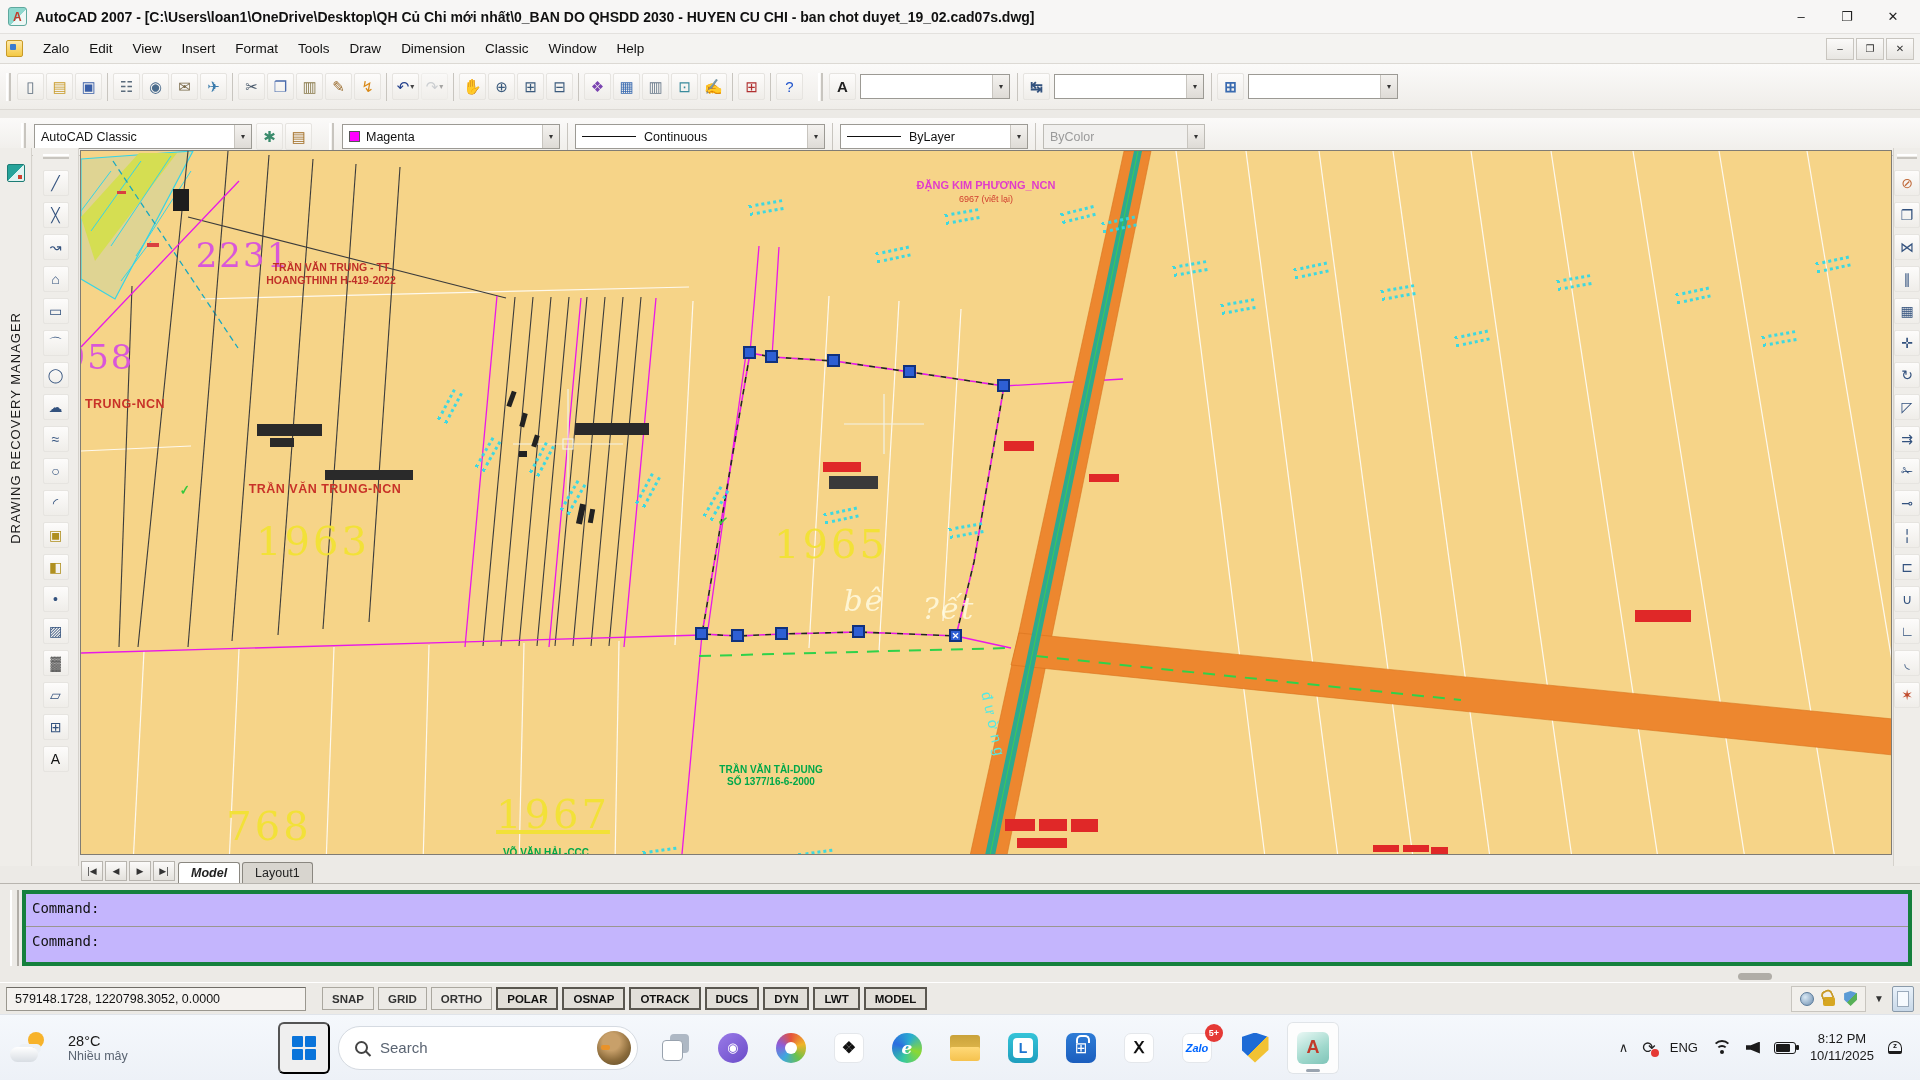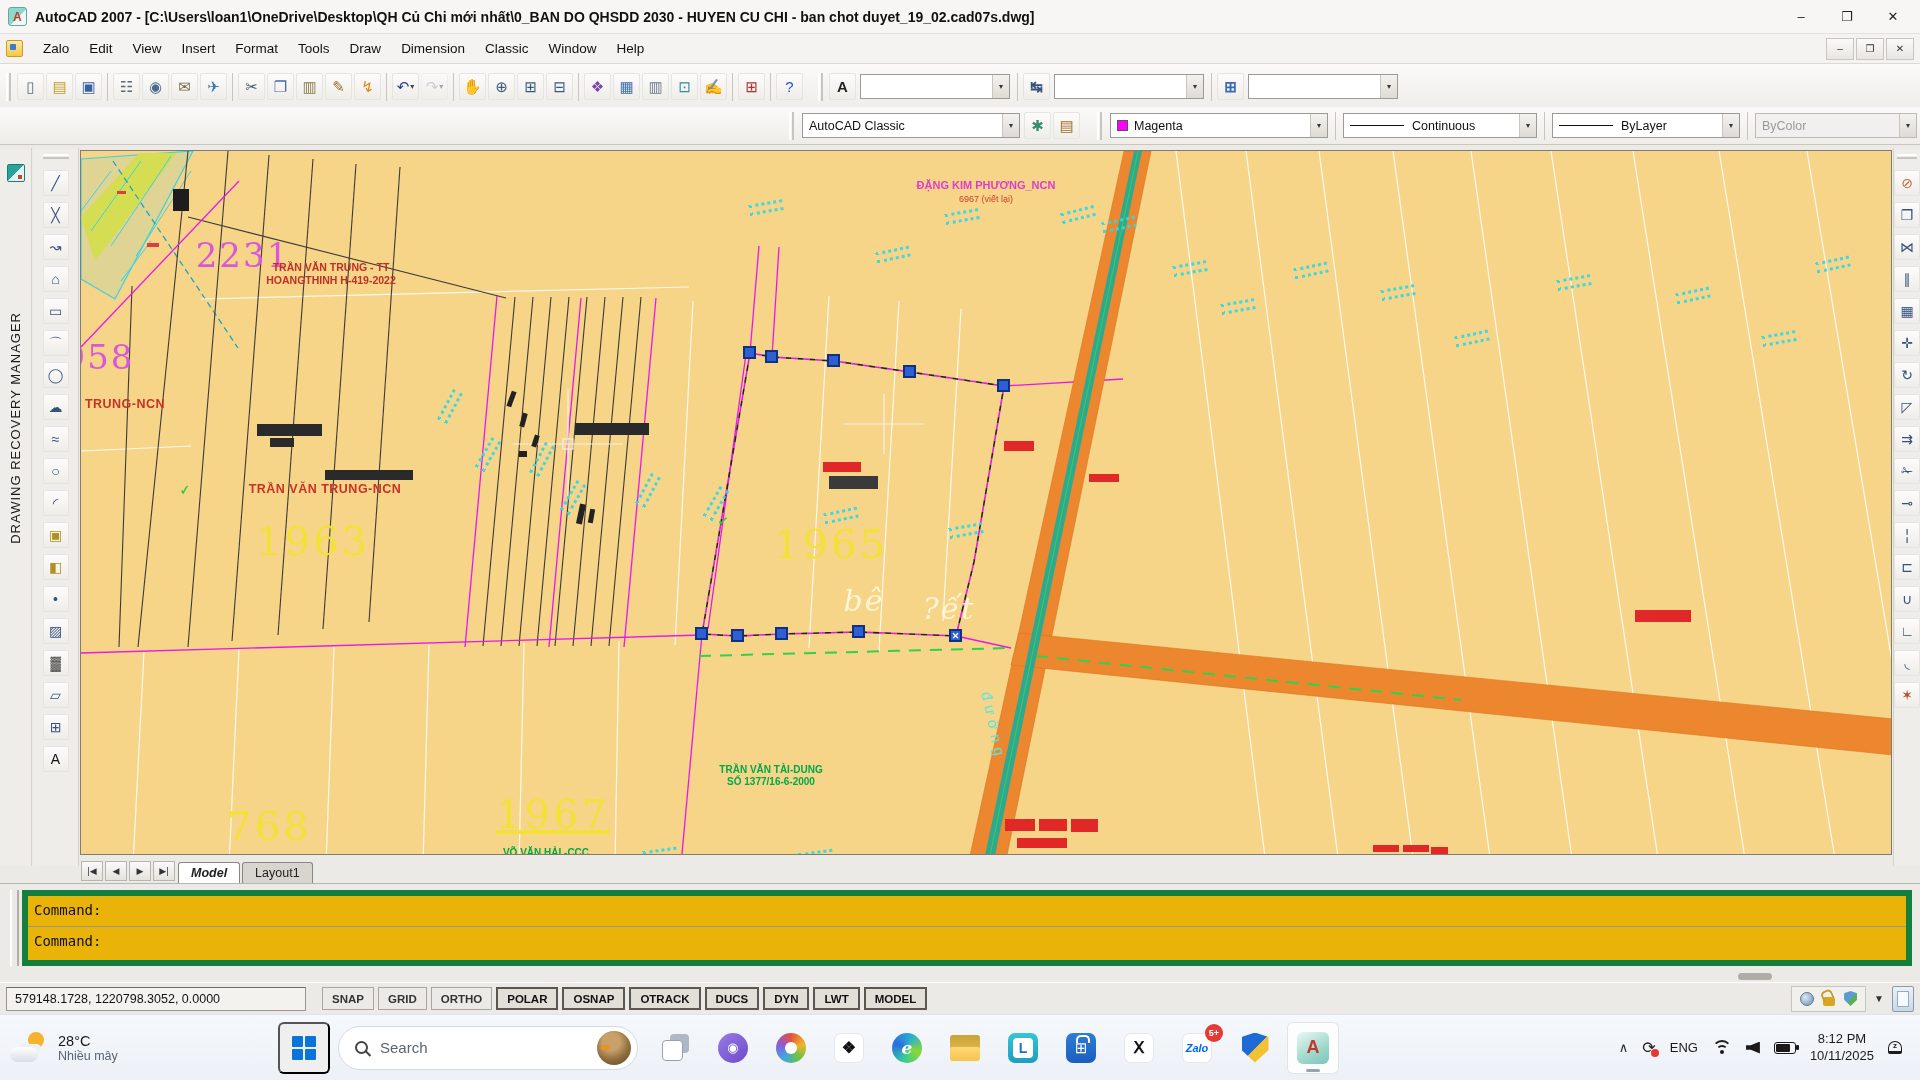--- a/index.html
+++ b/index.html
@@ -17,32 +17,32 @@
   
   .menu-bar { position:absolute; left:0; top:34px; width:1920px; height:30px; background:#F4F3F1; border-bottom:1px solid #DCD9D4; display:flex; align-items:center; padding-left:6px; }
   .doc-icon { width:17px; height:17px; background:linear-gradient(#FFE9A8,#F4C842); border:1px solid #C89A28; border-radius:2px; margin-right:10px; position:relative; flex:none;}
   .doc-icon::after { content:""; position:absolute; left:3px; top:3px; width:6px; height:6px; background:#3A7BD0; border-radius:1px; }
   .menu-item { font-size:13.5px; color:#111; padding:4px 10px; }
   .mdi-controls { margin-left:auto; display:flex; margin-right:6px; }
   .mdi-btn { width:28px; height:22px; border:1px solid #C8C5BF; background:linear-gradient(#FBFAF9,#E8E6E2); display:flex; align-items:center; justify-content:center; font-size:10px; color:#333; margin-left:2px; }
 
   
   .toolbar-row1 { position:absolute; left:0; top:64px; width:1920px; height:46px; background:linear-gradient(#FBFAF9,#EFEDE9); border-bottom:1px solid #DCD9D4; display:flex; align-items:center; padding-left:4px; }
-  .toolbar-row2 { position:absolute; left:0; top:107px; width:1920px; height:38px; background:linear-gradient(#FBFAF9,#EFEDE9); border-bottom:1px solid #C9C6C0; display:flex; align-items:center; padding-left:19px;justify-content:flex-end; }
+  .toolbar-row2 { position:absolute; left:0; top:118px; width:1920px; height:38px; background:linear-gradient(#FBFAF9,#EFEDE9); border-bottom:1px solid #C9C6C0; display:flex; align-items:center; padding-left:19px; }
   .tb-handle { width:5px; height:28px; border-left:2px solid #FFF; border-right:2px solid #C8C5BF; margin:0 5px 0 2px; flex:none; }
   .tb-btn { width:27px; height:27px; border:1px solid #E6E4E0; border-radius:2px; background:linear-gradient(#FDFCFB,#EFEDE9); display:flex; align-items:center; justify-content:center; margin:0 1px; position:relative; flex:none; }
   .tb-btn .glyph { font-size:15px; line-height:1; }
   .tb-btn .caret { font-size:8px; color:#444; margin-left:1px; }
   .tb-btn.disabled { opacity:.45; }
   .tb-sep { width:1px; height:28px; background:#C8C5BF; margin:0 4px; flex:none; }
   .combo { height:25px; border:1px solid #9C9A94; background:#FFF; display:flex; align-items:center; font-size:12.5px; color:#111; padding-left:6px; margin:0 3px; position:relative; flex:none; }
   .combo .combo-val { white-space:nowrap; overflow:hidden; }
   .combo .combo-arrow { margin-left:auto; width:17px; height:100%; border-left:1px solid #C8C5BF; background:linear-gradient(#F4F2EF,#DEDBD6); display:flex; align-items:center; justify-content:center; font-size:8px; color:#333; flex:none;}
   .combo.disabled { background:#F1F0EE; color:#9A9A9A; border-color:#BDBBB5; }
-  .combo.w-workspace{width:218px;} .combo.w-color{width:218px;} .combo.w-ltype{width:194px;} .combo.w-lweight{width:188px;} .combo.w-pstyle{width:162px;} .combo.sm{width:150px;}
+  .combo.w-workspace{width:218px;} .combo.w-color{width:218px;} .combo.w-ltype{width:250px;} .combo.w-lweight{width:188px;} .combo.w-pstyle{width:162px;} .combo.sm{width:150px;}
   .swatch { width:11px; height:11px; background:#FF00FF; border:1px solid #555; margin-right:6px; flex:none;}
   .line-prev { width:54px; border-top:1.6px solid #111; margin-right:8px; flex:none;}
 
   
   .drm-strip { position:absolute; left:0; top:148px; width:32px; height:718px; background:#EFEDE9; border-right:1px solid #D5D2CC; display:flex; flex-direction:column; align-items:center; }
   .drm-icon { width:18px; height:18px; margin-top:16px; background:linear-gradient(135deg,#27A39A 50%,#DFF3F1 50%); border:1px solid #1C7C74; border-radius:2px; position:relative; flex:none;}
   .drm-icon::after{content:""; position:absolute; right:2px; bottom:2px; width:4px; height:4px; background:#D04030;}
   .drm-label { margin-top:130px; writing-mode:vertical-rl; transform:rotate(180deg); font-size:13px; color:#1a1a1a; letter-spacing:1px; white-space:nowrap; }
   .vtb { position:absolute; display:flex; flex-direction:column; align-items:center; background:#EFEDE9; }
   .vtb.draw { left:33px; top:148px; width:46px; height:718px; border-right:1px solid #D5D2CC; }
@@ -74,21 +74,21 @@
   
   .tabs-row { position:absolute; left:80px; top:855px; width:1812px; height:28px; display:flex; align-items:flex-end; background:#ECEAE6; }
   .tab-nav { width:22px; height:20px; border:1px solid #B8B5AF; background:linear-gradient(#FBFAF9,#E4E2DD); font-size:9px; color:#333; display:flex; align-items:center; justify-content:center; margin:0 1px 2px 1px; flex:none;}
   .tab { padding:3px 12px 4px 12px; font-size:12.5px; border:1px solid #8A8780; border-bottom:none; border-radius:3px 3px 0 0; background:#D8D5CF; color:#222; margin-left:2px; position:relative; top:1px; }
   .tab.active { background:#FFFFFF; font-weight:700; font-style:italic; }
 
   
   .cmd-area { position:absolute; left:0; top:883px; width:1920px; height:99px; background:#ECEAE6; border-top:1px solid #B8B5AF; padding:6px 8px 0 10px; }
   .cmd-inner { display:flex; height:76px; }
   .cmd-grip { width:9px; border-left:2px solid #FFF; border-right:2px solid #B0ADA7; margin-right:3px; flex:none;}
-  .cmd-rows { flex:1; border:6px solid #15803d; background:#eab308; display:flex; flex-direction:column; }
+  .cmd-rows { flex:1; border:4px solid #15803d; background:#c4b5fd; display:flex; flex-direction:column; }
   .cmd-row { font:400 14px "DejaVu Sans Mono",monospace; color:#111; padding:6px 4px 4px 6px; }
   .cmd-row.history { flex:1; border-bottom:1px solid #9A978F; }
   .cmd-row.current { flex:1.15; }
   .cmd-pill { position:absolute; right:148px; bottom:2px; width:34px; height:7px; border-radius:4px; background:#B0ADA7; }
 
   
   .status-bar { position:absolute; left:0; top:982px; width:1920px; height:32px; background:#ECEAE6; border-top:1px solid #FFF; display:flex; align-items:center; padding:0 6px; }
   .coords { width:300px; height:24px; border:1px solid #9A978F; border-top-color:#6F6C66; background:#F4F2EF; font-size:12.5px; color:#111; display:flex; align-items:center; padding-left:8px; margin-right:14px; flex:none;}
   .toggle { height:23px; font:700 11.5px "Liberation Sans",sans-serif; color:#333; background:#ECEAE6; border:1px solid #AAA79F; padding:0 9px; margin:0 2px; display:flex; align-items:center; flex:none;}
   .toggle.on { border:2px solid #5A5750; background:#E2DFD9; color:#111; }
@@ -97,21 +97,21 @@
   .comm-icon { width:14px; height:14px; border-radius:50%; background:radial-gradient(circle at 35% 35%,#D8E8F4,#6F8FB0); border:1px solid #5A7A9A; }
   .lock-icon { width:12px; height:9px; background:#D7A722; border-radius:2px; position:relative; margin-top:5px; }
   .lock-icon::before { content:""; position:absolute; top:-7px; left:-2px; width:8px; height:8px; border:2px solid #C89A28; border-bottom:none; border-radius:5px 5px 0 0; transform:rotate(-24deg); }
   .assoc-icon { width:13px; height:15px; clip-path:polygon(50% 0,100% 15%,100% 58%,50% 100%,0 58%,0 15%); background:linear-gradient(135deg,#5B9BD5 52%,#58B158 52%); }
   .sb-caret { font-size:10px; color:#333; margin:0 8px; }
   .clean-screen-btn { width:22px; height:26px; border:1px solid #8A9AAA; background:linear-gradient(#EAF2FA,#C8D8E8); border-radius:2px; position:relative; }
   .clean-screen-btn::before { content:""; position:absolute; inset:4px; background:#F6FAFE; border:1px solid #9AAABB; }
 
   
   .taskbar { position:absolute; left:0; top:1014px; width:1920px; height:66px; background:linear-gradient(#F5F8FC,#EDF1F7); border-top:1px solid #E0E4EA; display:flex; align-items:center; padding:0 10px; }
-  .weather { display:flex; align-items:center; gap:10px; width:172px; flex:none;}
+  .weather { display:flex; align-items:center; gap:20px; width:172px; flex:none;}
   .weather-icon { position:relative; width:38px; height:32px; }
   .weather-icon::before { content:""; position:absolute; right:4px; top:0; width:16px; height:16px; border-radius:50%; background:#F7B32B; }
   .weather-icon::after { content:""; position:absolute; left:0; bottom:2px; width:28px; height:15px; border-radius:10px; background:linear-gradient(#FFF,#D8DDE3); box-shadow:6px -6px 0 -3px #EDF1F5; }
   .weather-text .temp { font-size:14.5px; color:#1a1a1a; }
   .weather-text .cond { font-size:12.5px; color:#5A6472; }
   .tb-left-gap { width:96px; flex:none;}
   .start-btn { width:52px; height:52px; border-radius:6px; display:flex; align-items:center; justify-content:center; flex:none;}
   .start-icon { display:grid; grid-template-columns:11px 11px; grid-template-rows:11px 11px; gap:2px; }
   .start-icon i { background:#0A74DA; border-radius:1px; }
   .search-pill { width:300px; height:44px; border-radius:22px; background:#FFF; border:1px solid #D5DAE1; display:flex; align-items:center; padding:0 6px 0 16px; margin:0 8px; flex:none;}

